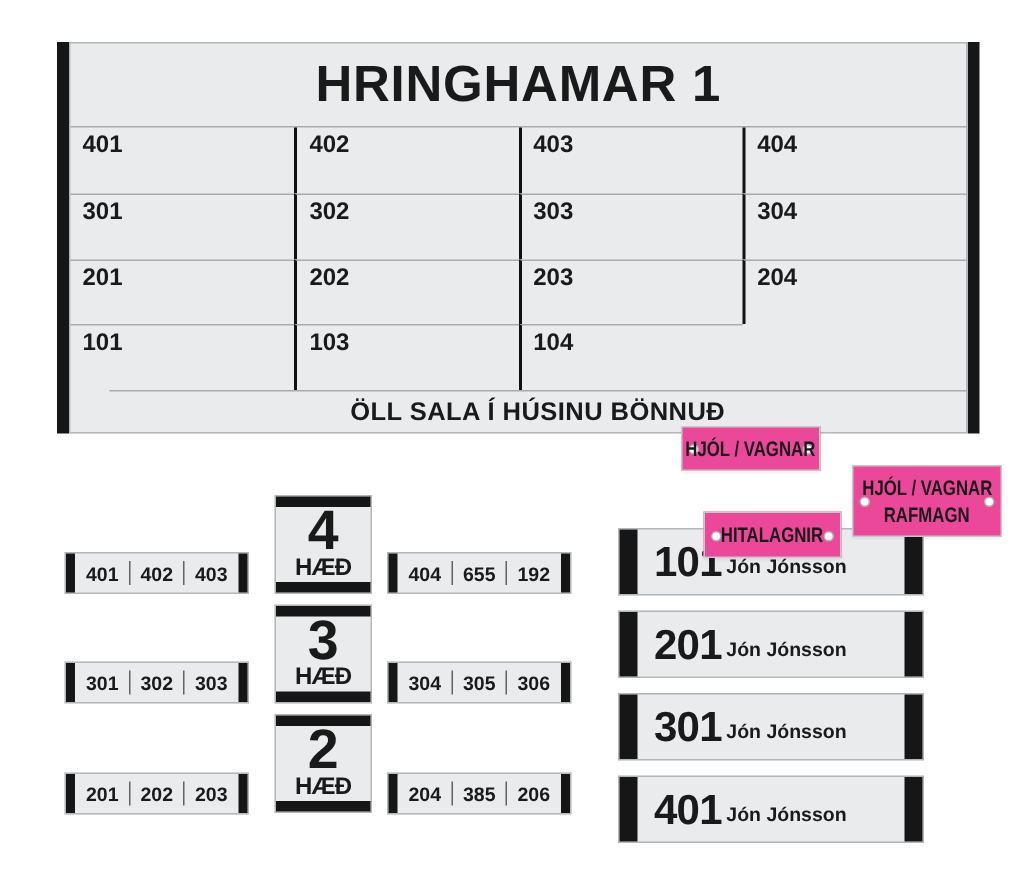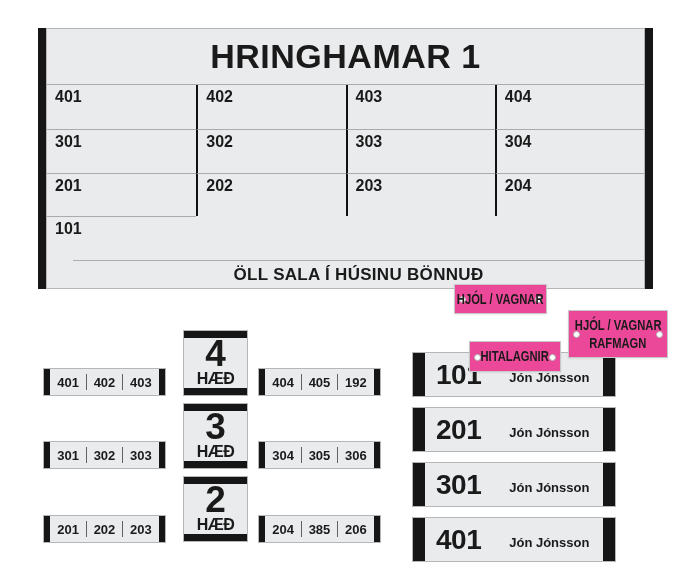--- a/index.html
+++ b/index.html
@@ -63,21 +63,21 @@
     position:absolute; left:412px; width:204px; height:45px; background:#e9ebec;
     border:1px solid #b4b7b9; box-sizing:border-box; z-index:2;
   }
   .plate-bar { position:absolute; top:0; bottom:0; width:12px; background:#161616; }
   .plate-bar.left { left:0; } .plate-bar.right { right:0; }
   .plate-inner {
     position:absolute; left:0; right:0; top:0; bottom:0; display:flex; align-items:center;
     padding-left:23px; box-sizing:border-box;
   }
   .plate-num { font-size:28px; font-weight:bold; letter-spacing:-0.5px; }
-  .plate-name { font-size:13px; font-weight:bold; margin-left:28px; position:relative; top:3px; }
+  .plate-name { font-size:13px; font-weight:bold; margin-left:3px; position:relative; top:3px; }
   
   .wsign {
     position:absolute; background:#ec4899; border:1px solid #c8c8c8; box-sizing:border-box;
     display:flex; flex-direction:column; align-items:center; justify-content:center; z-index:5;
     box-shadow:0 1px 2px rgba(0,0,0,0.08);
   }
   .wsign-line { font-size:14px; font-weight:bold; white-space:nowrap; transform:scaleX(0.8); line-height:1.3; }
   .hole {
     position:absolute; width:5px; height:5px; border:1px solid #b3b3b3; border-radius:50%;
     background:#ffffff; top:50%; margin-top:-3px;
@@ -101,20 +101,22 @@
         <div class="main-cell cN">404</div>
         <div class="main-cell rN">301</div>
         <div class="main-cell rN cN">302</div>
         <div class="main-cell rN cN">303</div>
         <div class="main-cell rN cN">304</div>
         <div class="main-cell rN">201</div>
         <div class="main-cell rN cN">202</div>
         <div class="main-cell rN cN">203</div>
         <div class="main-cell rN cN">204</div>
         <div class="main-cell rN">101</div>
+        <div class="main-cell rN cN">103</div>
+        <div class="main-cell rN cN">104</div>
       </div>
       <div class="main-footer">ÖLL SALA Í HÚSINU BÖNNUÐ</div>
     </div>
   </div>
 
   <div class="floor-sign" style="top:330px;">
     <div class="floor-cap top"></div>
     <div class="floor-cap bottom"></div>
     <div class="floor-inner">
       <div class="floor-num">4</div>
@@ -144,21 +146,21 @@
       <div class="strip-cell">401</div>
       <div class="strip-cell">402</div>
       <div class="strip-cell">403</div>
     </div>
     <div class="strip-cap"></div>
   </div>
   <div class="strip col-right" style="top:368px;">
     <div class="strip-cap"></div>
     <div class="strip-cells">
       <div class="strip-cell">404</div>
-      <div class="strip-cell">405</div>
+      <div class="strip-cell">655</div>
       <div class="strip-cell">192</div>
     </div>
     <div class="strip-cap"></div>
   </div>
   <div class="strip col-left" style="top:441px;">
     <div class="strip-cap"></div>
     <div class="strip-cells">
       <div class="strip-cell">301</div>
       <div class="strip-cell">302</div>
       <div class="strip-cell">303</div>

